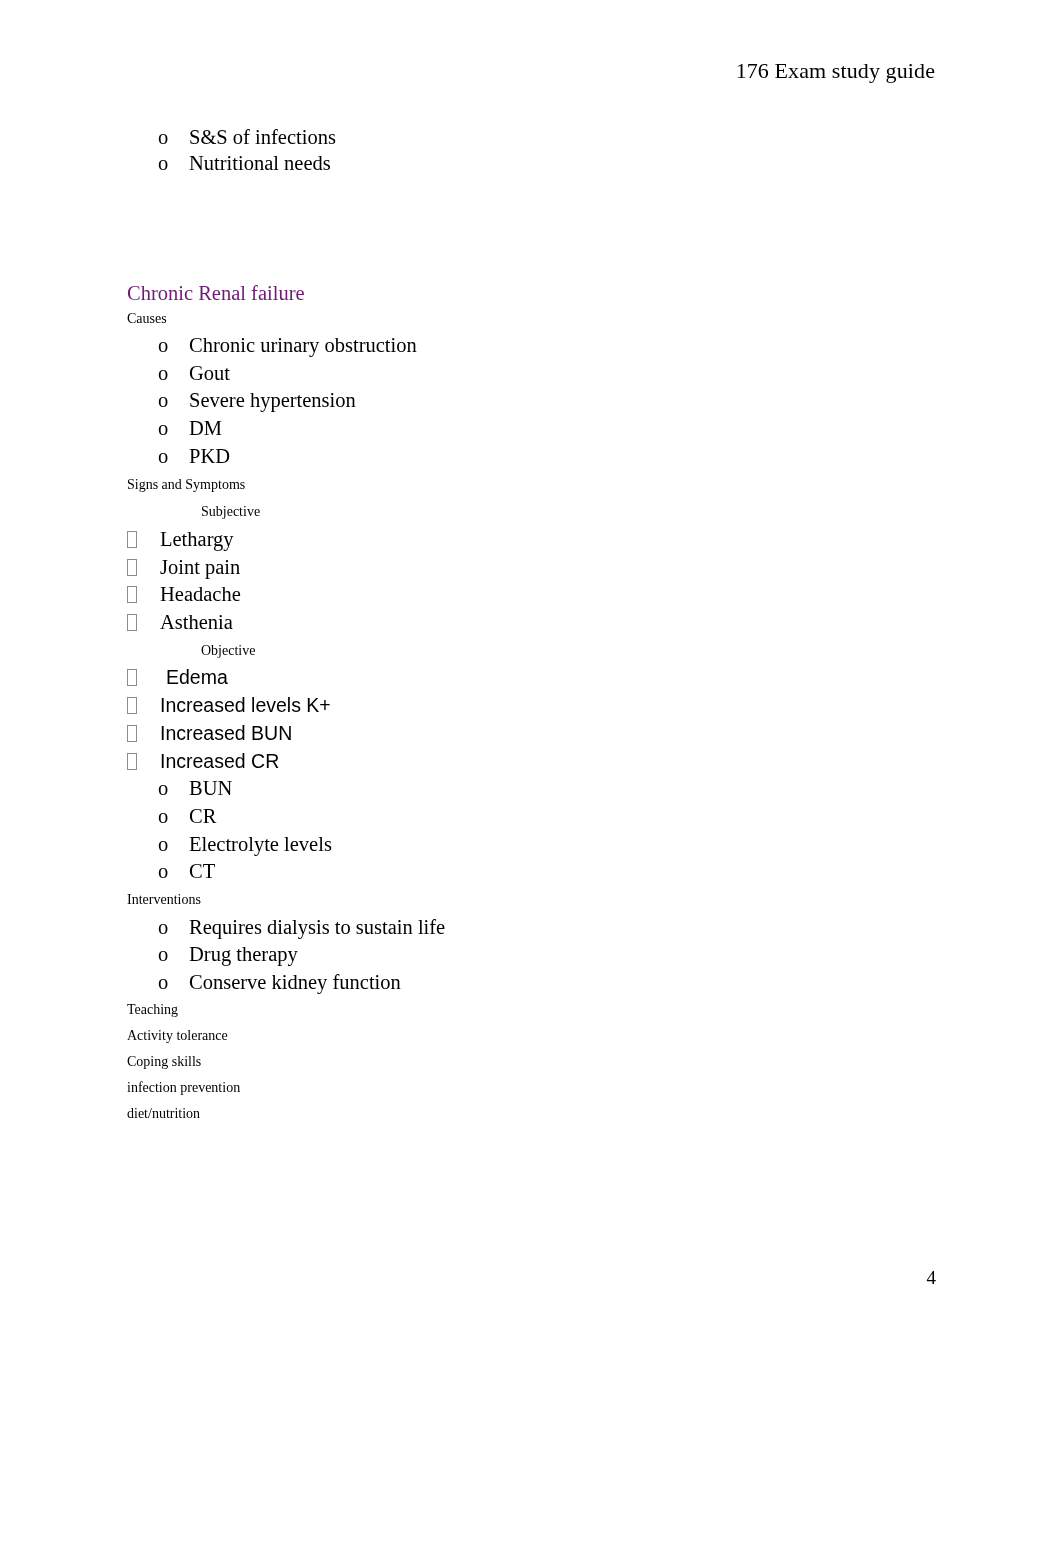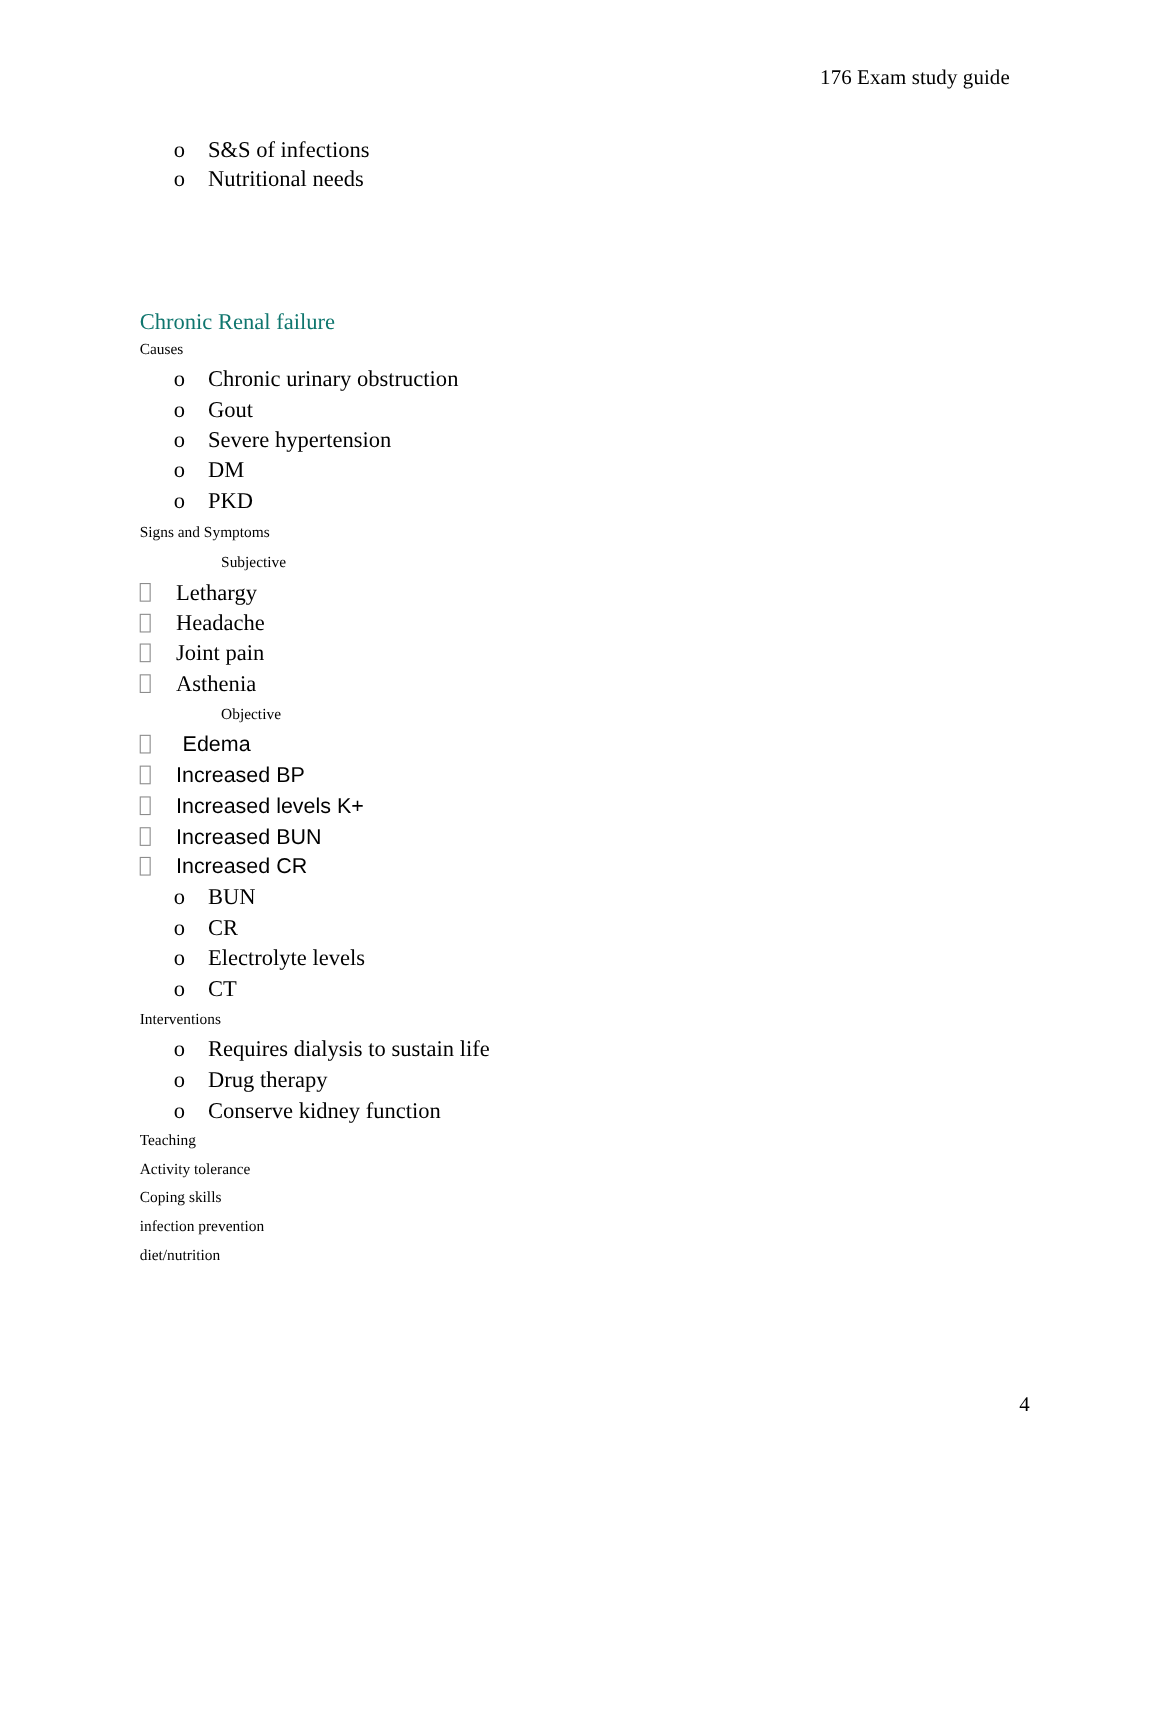--- a/index.html
+++ b/index.html
@@ -14,24 +14,24 @@
     background: #ffffff;
     font-family: "Liberation Serif", "DejaVu Serif", serif;
     color: #000000;
     overflow: hidden;
   }
 
   
   .doc-header {
     position: absolute;
     top: 60px;
-    left: 109px;
+    left: 126px;
     width: 809px;
     text-align: right;
-    font-size: 19px;
+    font-size: 22px;
     line-height: 22px;
     letter-spacing: 0.1px;
   }
 
   
   .body-block {
     position: absolute;
     top: 124px;
     left: 127px;
     width: 820px;
@@ -131,21 +131,21 @@
         <span class="label">S&amp;S of infections</span>
       </div>
       <div class="bullet-row lvl2">
         <span class="marker">o</span>
         <span class="label">Nutritional needs</span>
       </div>
     </div>
 
     <div class="gap"></div>
 
-    <div class="line heading-purple lvl0" style="color:#0f766e;">Chronic Renal failure</div>
+    <div class="line heading-purple lvl0" style="color:#701a75;">Chronic Renal failure</div>
 
     <div class="line lvl0">Causes</div>
     <div>
       <div class="bullet-row lvl2 loose">
         <span class="marker">o</span>
         <span class="label">Chronic urinary obstruction</span>
       </div>
       <div class="bullet-row lvl2 loose">
         <span class="marker">o</span>
         <span class="label">Gout</span>
@@ -167,41 +167,37 @@
     <div class="line lvl0 loose">Signs and Symptoms</div>
 
     <div class="line lvl1-head loose">Subjective</div>
     <div>
       <div class="bullet-row lvl3 loose">
         <span class="marker"><span class="tofu"></span></span>
         <span class="label">Lethargy</span>
       </div>
       <div class="bullet-row lvl3 loose">
         <span class="marker"><span class="tofu"></span></span>
+        <span class="label">Joint pain</span>
+      </div>
+      <div class="bullet-row lvl3 loose">
+        <span class="marker"><span class="tofu"></span></span>
         <span class="label">Headache</span>
       </div>
       <div class="bullet-row lvl3 loose">
         <span class="marker"><span class="tofu"></span></span>
-        <span class="label">Joint pain</span>
-      </div>
-      <div class="bullet-row lvl3 loose">
-        <span class="marker"><span class="tofu"></span></span>
         <span class="label">Asthenia</span>
       </div>
     </div>
 
     <div class="line lvl1-head loose">Objective</div>
     <div>
       <div class="bullet-row lvl3 extra-indent loose">
         <span class="marker"><span class="tofu"></span></span>
         <span class="label sans">Edema</span>
-      </div>
-      <div class="bullet-row lvl3 loose">
-        <span class="marker"><span class="tofu"></span></span>
-        <span class="label sans">Increased BP</span>
       </div>
       <div class="bullet-row lvl3 loose">
         <span class="marker"><span class="tofu"></span></span>
         <span class="label sans">Increased levels K+</span>
       </div>
       <div class="bullet-row lvl3 loose">
         <span class="marker"><span class="tofu"></span></span>
         <span class="label sans">Increased BUN</span>
       </div>
       <div class="bullet-row lvl3 loose">

